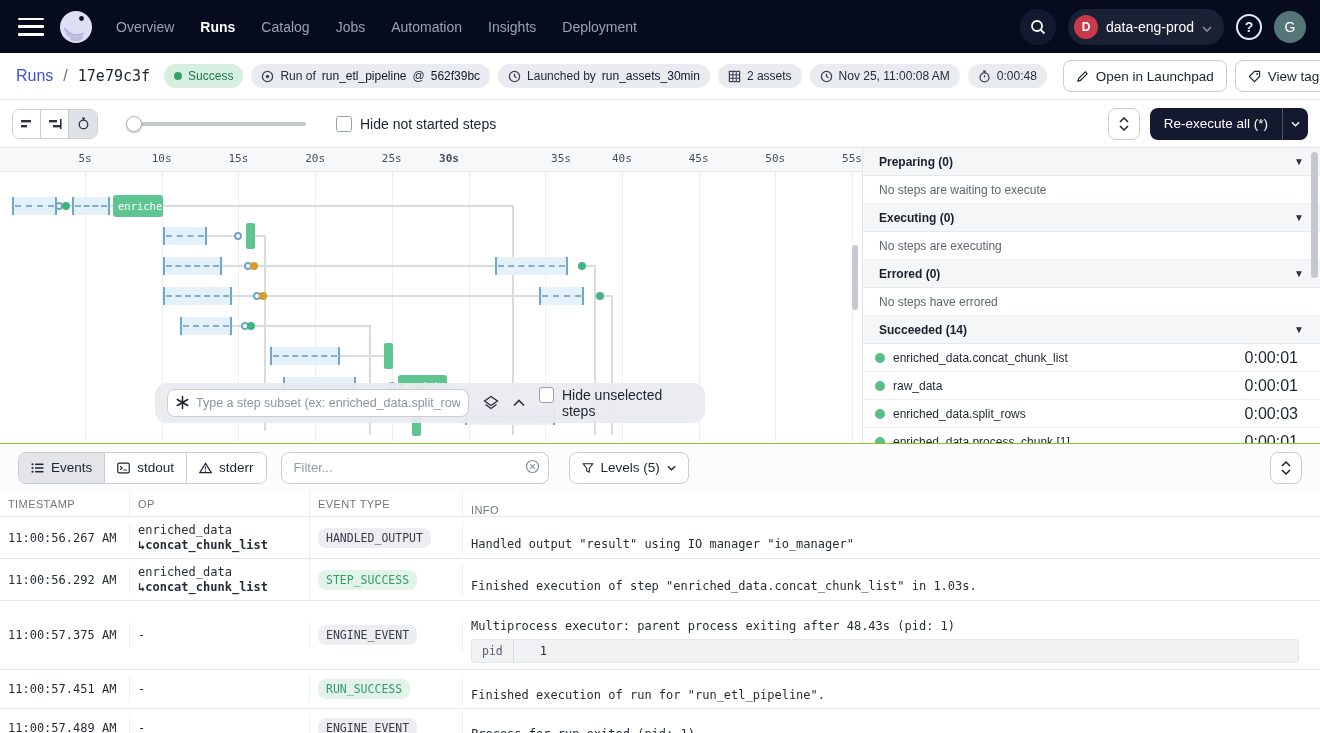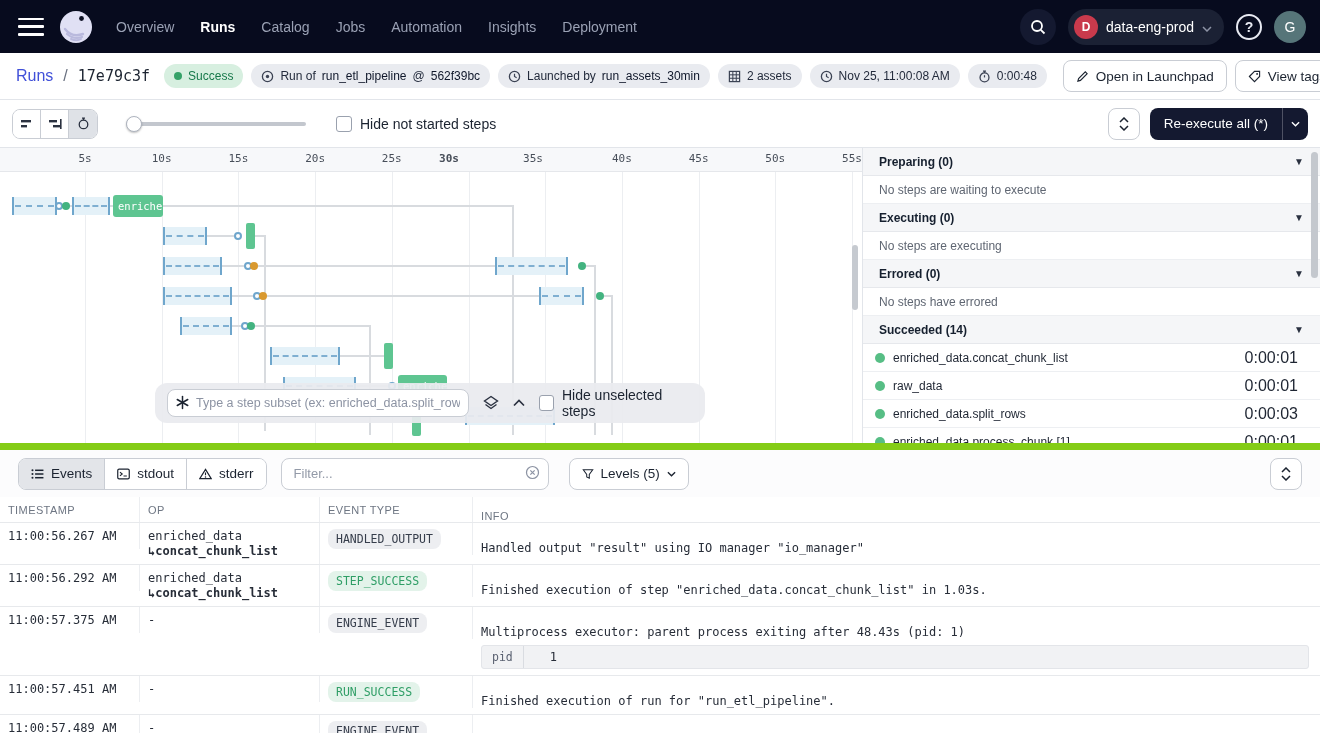--- a/index.html
+++ b/index.html
@@ -54,21 +54,21 @@
              display:flex; align-items:center; padding:0 12px; background:#fff; }
   .segment { display:flex; border:1px solid #c9cdd4; border-radius:8px; overflow:hidden; height:30px; }
   .segbtn { width:28px; display:flex; align-items:center; justify-content:center; background:#fff;
             border-right:1px solid #c9cdd4; cursor:pointer; color:#2a3140; }
   .segbtn:last-child { border-right:none; }
   .segbtn.sel { background:#dfe2e7; }
   .slider { position:relative; width:180px; height:16px; margin-left:28px; cursor:pointer; }
   .slider .track { position:absolute; top:6px; left:0; right:0; height:4px; background:#c3c7ce; border-radius:2px; }
   .slider .knob { position:absolute; top:0; left:0; width:16px; height:16px; border-radius:50%; background:#fff;
                   border:1px solid #aeb4bf; box-shadow:0 1px 2px rgba(0,0,0,.25); }
-  .cbrow { display:flex; align-items:center; gap:8px; cursor:pointer; }
+  .cbrow { display:flex; gap:8px; cursor:pointer; }
   .cbox { width:16px; height:16px; border:1.5px solid #9aa1ae; border-radius:3px; background:#fff; }
   .cblabel { font-size:14px; color:#1b2330; }
   .reexec { height:32px; background:#141930; color:#fff; border-radius:8px; display:flex; align-items:center;
             cursor:pointer; font-size:13.5px; }
   .reexec .mainpart { padding:0 14px; }
   .reexec .caretpart { width:26px; display:flex; align-items:center; justify-content:center;
                        border-left:1px solid rgba(255,255,255,.25); height:100%; }
 
   
   .main { position:absolute; top:148px; left:0; right:0; height:295px; }
@@ -110,41 +110,41 @@
   .secempty { height:28px; border-bottom:1px solid #edeff2; display:flex; align-items:center; padding:0 16px;
               font-size:12px; color:#5f6672; }
   .steprow { height:28px; border-bottom:1px solid #edeff2; display:flex; align-items:center; padding:0 22px 0 12px;
              gap:8px; cursor:pointer; }
   .stepdot { width:10px; height:10px; border-radius:50%; background:#57be85; flex:0 0 auto; }
   .stepname { font-size:12px; color:#1e2532; flex:1; }
   .stepdur { font-size:16px; color:#1e2532; }
   .pscroll { position:absolute; right:2px; top:4px; width:7px; height:126px; border-radius:4px; background:#c4c8ce; }
 
   
-  .events { position:absolute; top:443px; left:0; right:0; height:290px; border-top:7px solid #84cc16; background:#fff; }
+  .events { position:absolute; top:443px; left:0; right:0; height:290px; border-top:1px solid #84cc16; background:#fff; }
   .etoolbar { height:47px; display:flex; align-items:center; padding:0 18px; gap:14px; background:#fcfcfd; }
   .etabs { display:flex; border:1px solid #c9cdd4; border-radius:8px; overflow:hidden; height:32px; }
   .etab { display:flex; align-items:center; gap:7px; padding:0 12px; font-size:13.5px; color:#1b2330;
           border-right:1px solid #c9cdd4; background:#fff; cursor:pointer; }
   .etab:last-child { border-right:none; }
   .etab.sel { background:#e3e5e9; }
   .filterwrap { position:relative; width:268px; height:32px; }
   .filterwrap input { width:100%; height:100%; border:1px solid #c9cdd4; border-radius:8px; padding:0 30px 0 12px;
                       font-size:13px; outline:none; color:#1b2330; background:#fff; }
   .filterwrap input::placeholder { color:#939aa8; }
   .filterclear { position:absolute; right:9px; top:7px; color:#8c93a3; cursor:pointer; }
   .levelsbtn { margin-left:6px; }
   .esort { margin-left:auto; }
 
   .ehead { height:26px; display:flex; border-bottom:1px solid #e7e9ec; align-items:center; }
   .ehead > div { font-size:11px; color:#6e7683; letter-spacing:.4px; padding:0 8px; height:100%;
                  display:flex; align-items:center; border-right:1px solid #eceef1; }
-  .c1 { width:140px; flex:0 0 auto; } .c2 { width:180px; flex:0 0 auto; }
+  .c1 { width:130px; flex:0 0 auto; } .c2 { width:180px; flex:0 0 auto; }
   .c3 { width:153px; flex:0 0 auto; } .c4 { flex:1; border-right:none !important;margin-top:12px; }
-  .erow { display:flex; border-bottom:1px solid #e7e9ec; align-items:flex-start; cursor:pointer; }
+  .erow { display:flex; border-bottom:1px solid #e7e9ec; align-items:center; cursor:pointer; }
   .erow > div { padding:6px 8px; border-right:1px solid #eceef1; font-family:"DejaVu Sans Mono", monospace;
                 font-size:12px; color:#272d38; }
   .erow .c4 { border-right:none; }
   .opb { font-weight:bold; margin-top:1px; }
   .badge { display:inline-block; font-family:"DejaVu Sans Mono", monospace; font-size:11.5px; border-radius:8px;
            padding:3px 8px; }
   .badge.gray { background:#edeef1; color:#363d4b; }
   .badge.green { background:#e3f3ea; color:#2f9e66; }
   .meta { margin-top:6px; display:flex; align-items:center; background:#f1f2f4; border:1px solid #e3e5e9;
           border-radius:3px; width:828px; max-width:100%; height:24px; overflow:hidden; }
@@ -329,21 +329,21 @@
   <div class="main">
 
     <div class="gantt">
       <div class="gaxis">
           <span class="tick" style="left: 85px;">5s</span>
           <span class="tick" style="left: 161.7px;">10s</span>
           <span class="tick" style="left: 238.4px;">15s</span>
           <span class="tick" style="left: 315.1px;">20s</span>
           <span class="tick" style="left: 391.8px;">25s</span>
           <span class="tick" style="left: 449px; font-weight: bold;">30s</span>
-          <span class="tick" style="left: 533px;">35s</span>
+          <span class="tick" style="left: 561px;">35s</span>
           <span class="tick" style="left: 621.9px;">40s</span>
           <span class="tick" style="left: 698.6px;">45s</span>
           <span class="tick" style="left: 775.3px;">50s</span>
           <span class="tick" style="left: 852px;">55s</span>
         </div>
         <div class="gridline" style="left: 852px;"></div>
         <div class="gridline" style="left: 775.3px;"></div>
         <div class="gridline" style="left: 698.6px;"></div>
         <div class="gridline" style="left: 621.9px;"></div>
         <div class="gridline" style="left: 545.2px;"></div>

